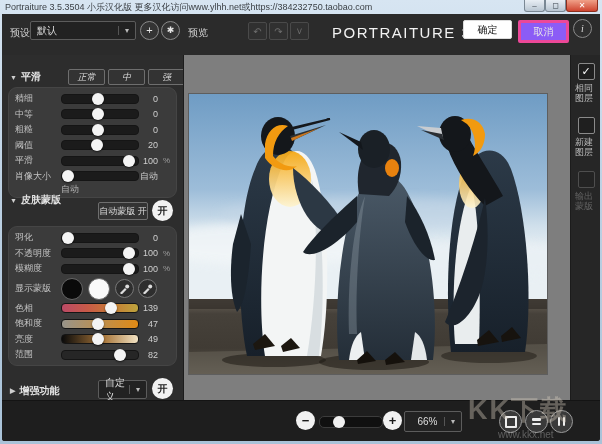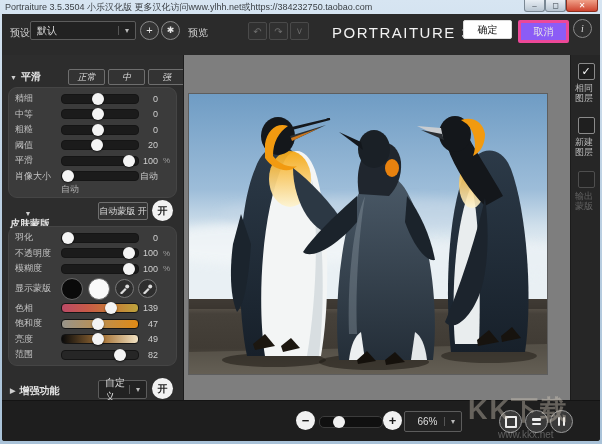--- a/index.html
+++ b/index.html
@@ -206,21 +206,21 @@
               <div class="sknob" style="left: 8%;"></div>
             </div>
             <span class="sval">自动</span>
             <span class="sunit"></span>
           </div>
           <div class="subrow">
             <span class="subauto">自动</span>
           </div>
         </div>
 
-      <div class="sec-head" style="left:8px;top:155px;flex-direction:column;">
+      <div class="sec-head" style="left:8px;top:138px;">
         <span class="caret">▼</span>
         <span>皮肤蒙版</span>
       </div>
       <div class="btn mini-btn automask-btn" style="top:147px;">自动蒙版 开</div>
       <div class="toggle-circle" style="left:150px;top:145px;">开</div>
       <div class="box" style="top:171px;" id="mask-box">
           <div class="srow">
             <span class="slbl">羽化</span>
             <div class="strack">
               <div class="sknob" style="left: 8%;"></div>

